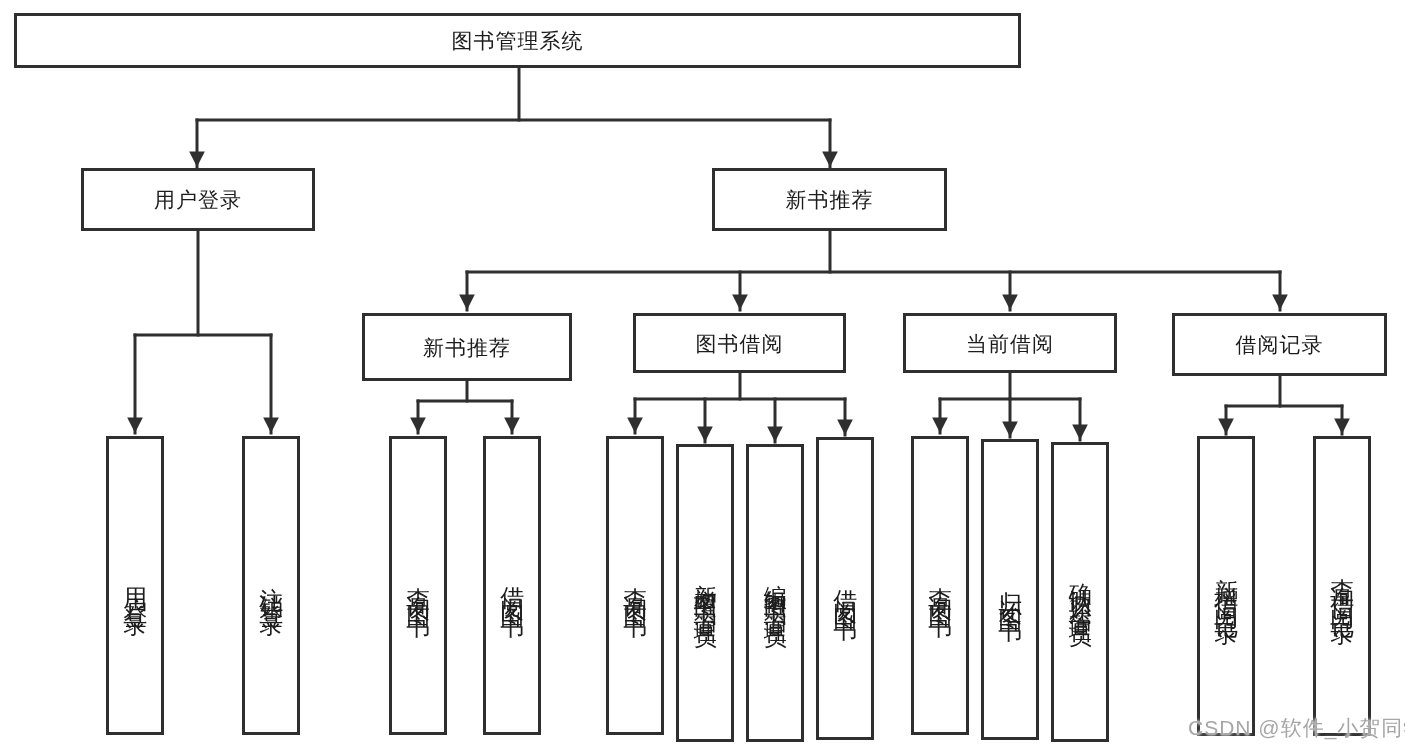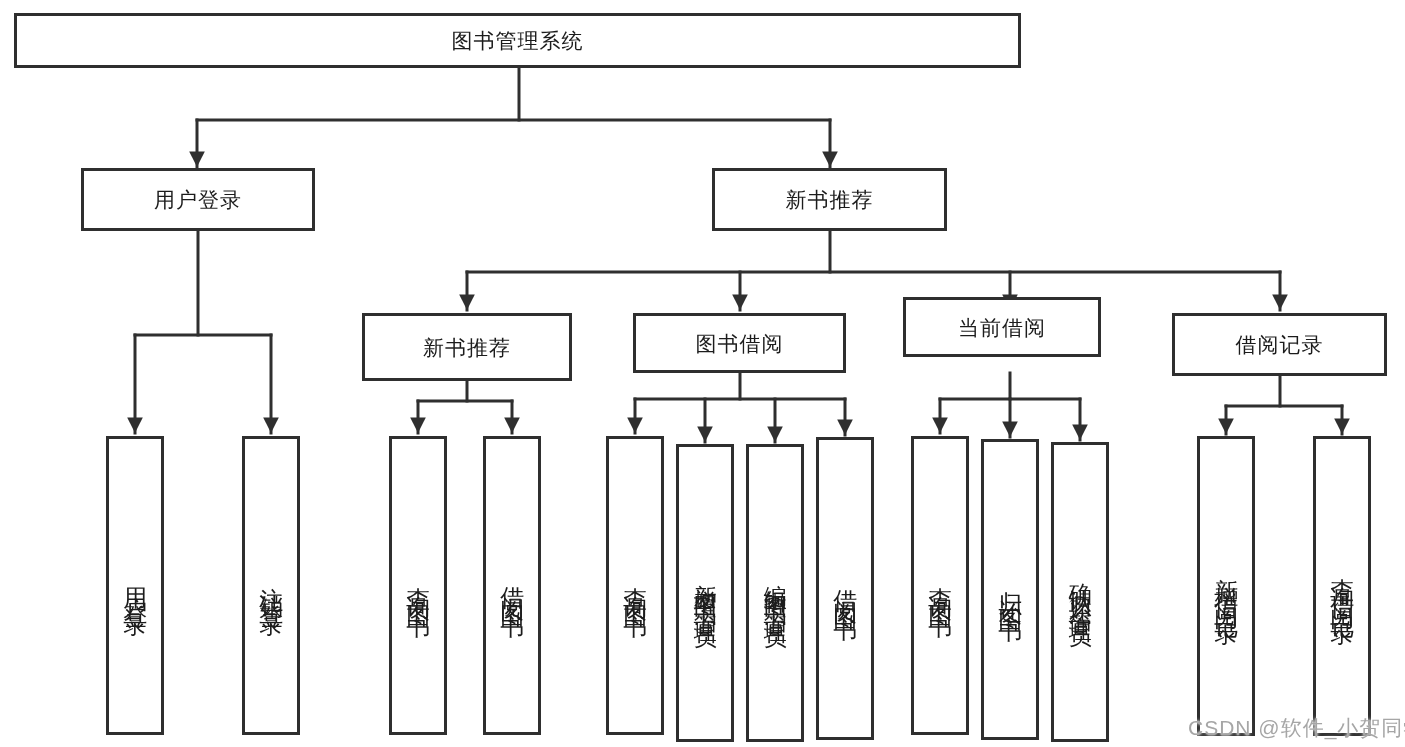--- a/index.html
+++ b/index.html
@@ -126,21 +126,21 @@
   <div class="box" style="left:712px;top:168px;width:235px;height:63px">
     <span class="hlabel">新书推荐</span>
   </div>
 
   <div class="box" style="left:362px;top:313px;width:210px;height:68px">
     <span class="hlabel">新书推荐</span>
   </div>
   <div class="box" style="left:633px;top:313px;width:213px;height:60px">
     <span class="hlabel">图书借阅</span>
   </div>
-  <div class="box" style="left:903px;top:297px;width:198px;height:60px">
+  <div class="box" style="left:903px;top:313px;width:214px;height:60px">
     <span class="hlabel">当前借阅</span>
   </div>
   <div class="box" style="left:1172px;top:313px;width:215px;height:63px">
     <span class="hlabel">借阅记录</span>
   </div>
 
   <div class="box leaf" style="left:106px;top:436px;width:58px;height:299px">
     <span class="leaf-label">用户登录</span>
   </div>
   <div class="box leaf" style="left:242px;top:436px;width:58px;height:299px">

